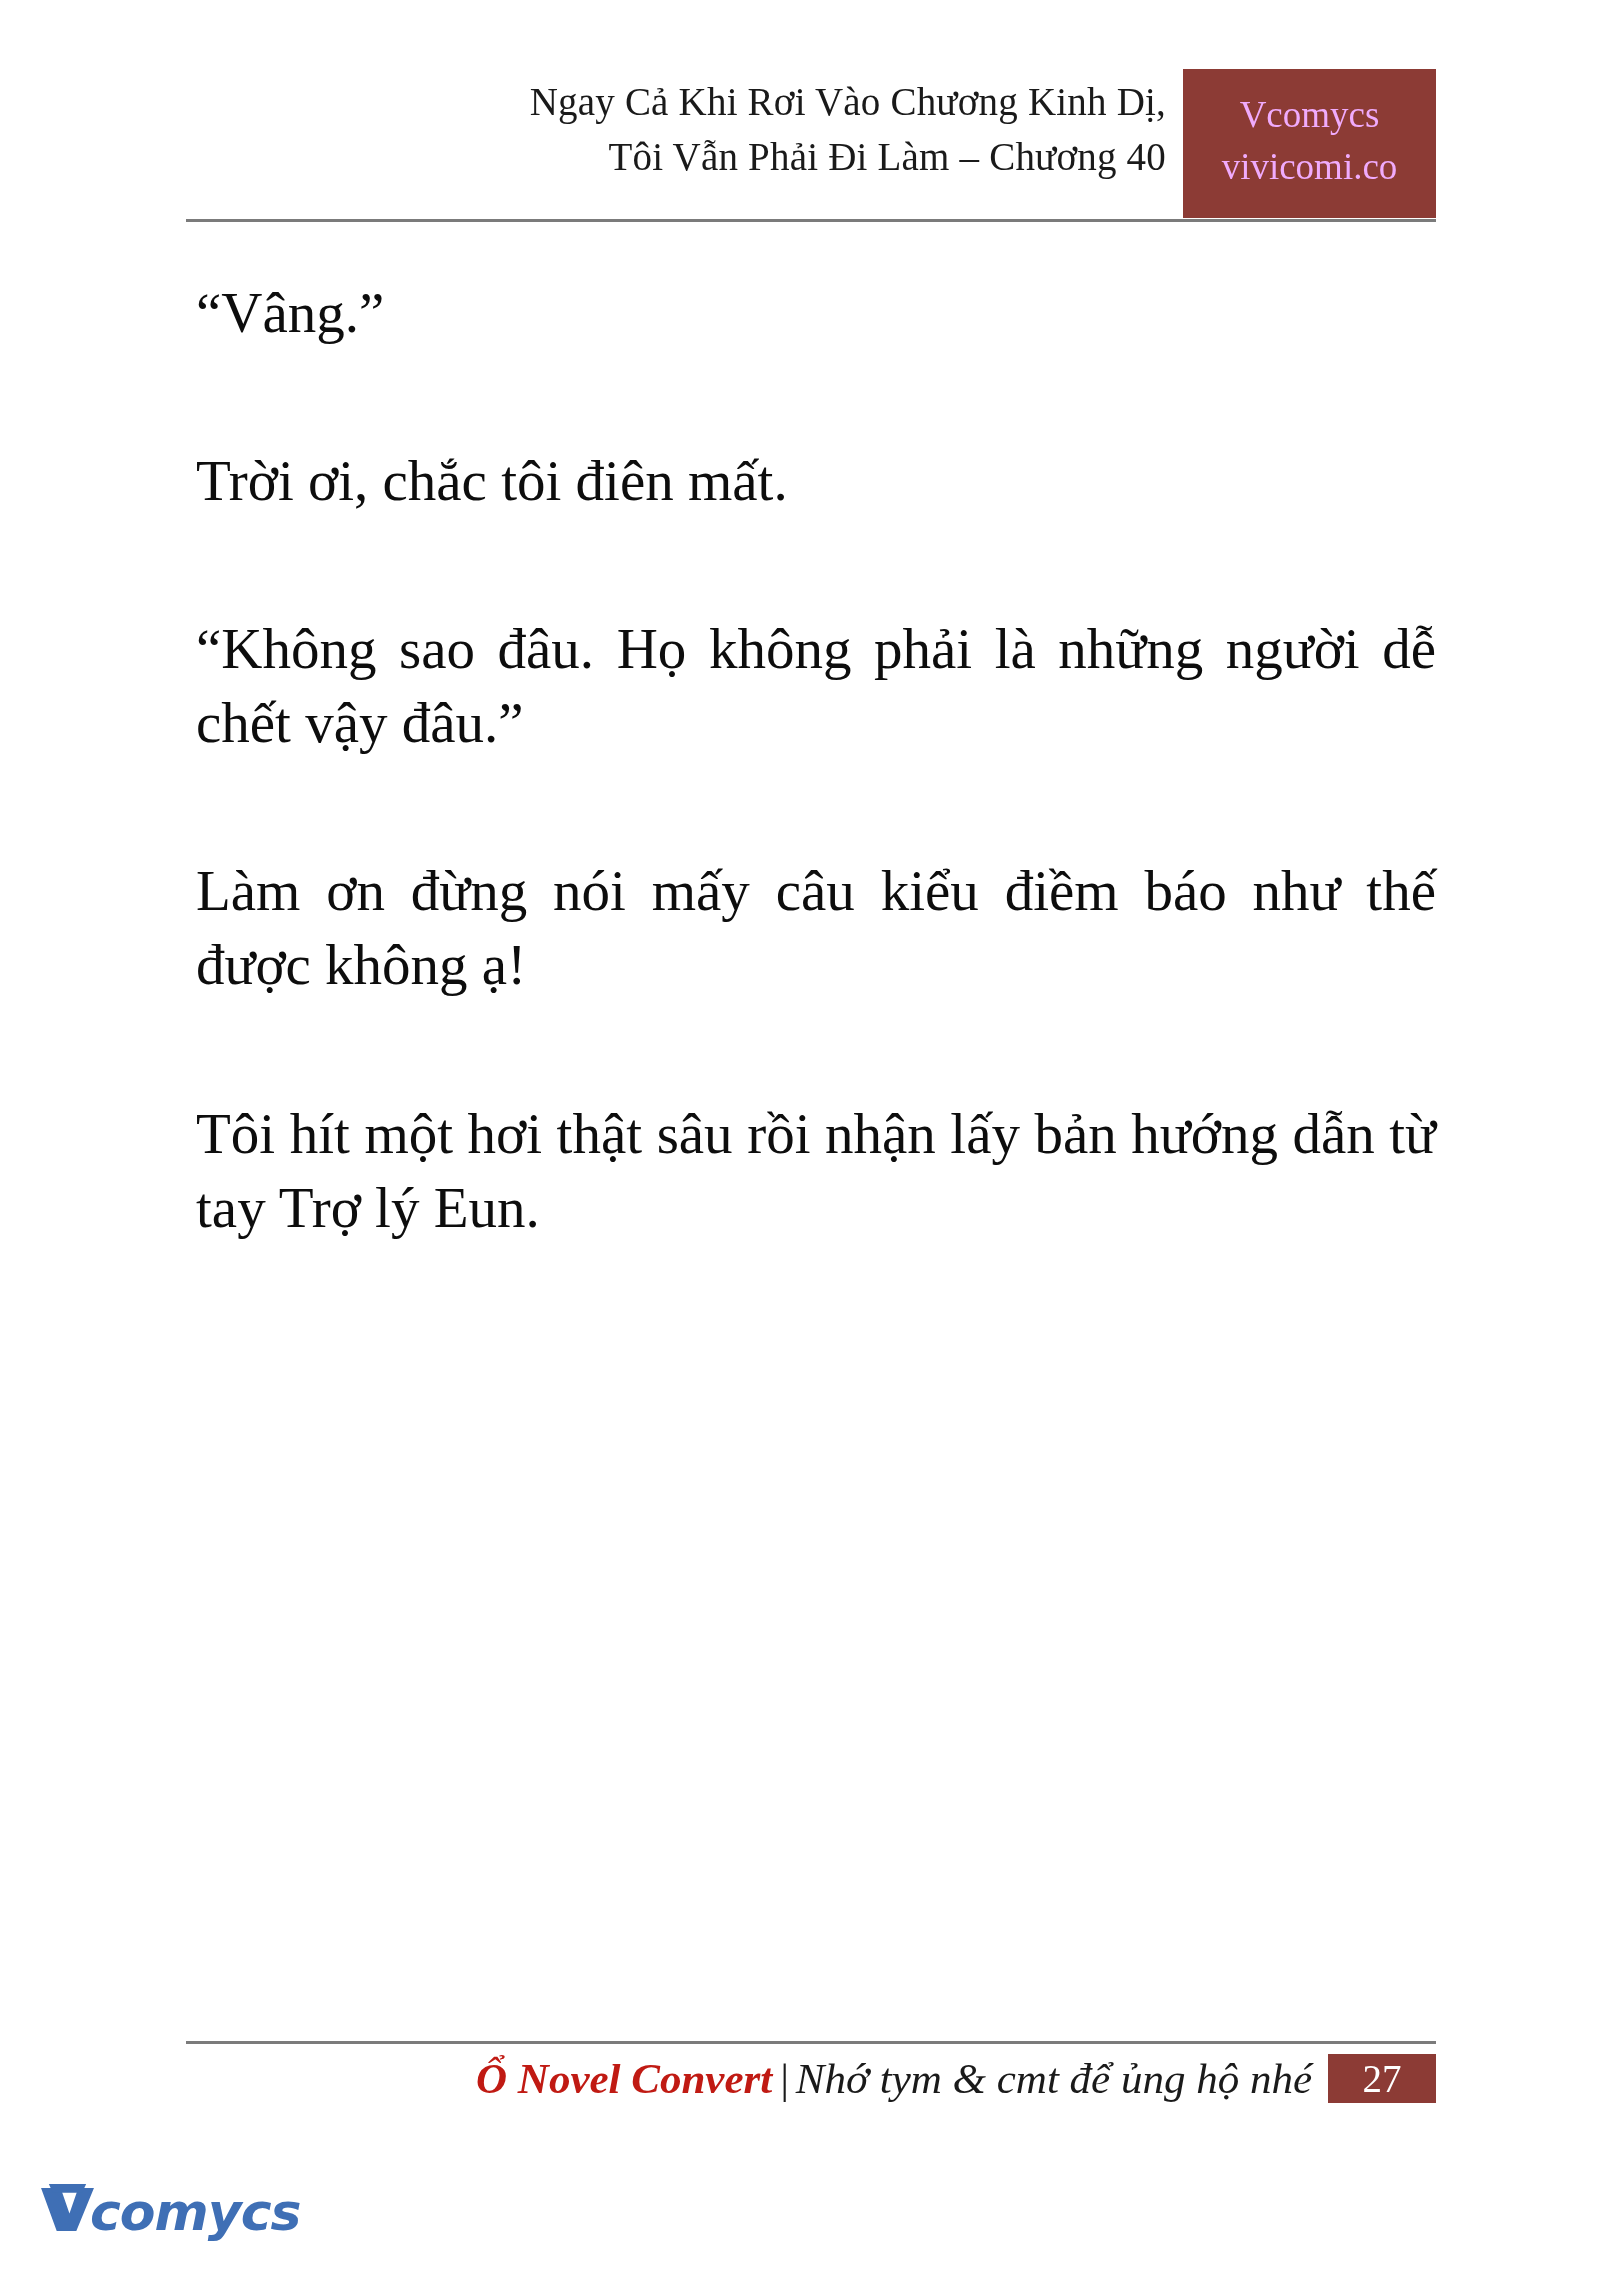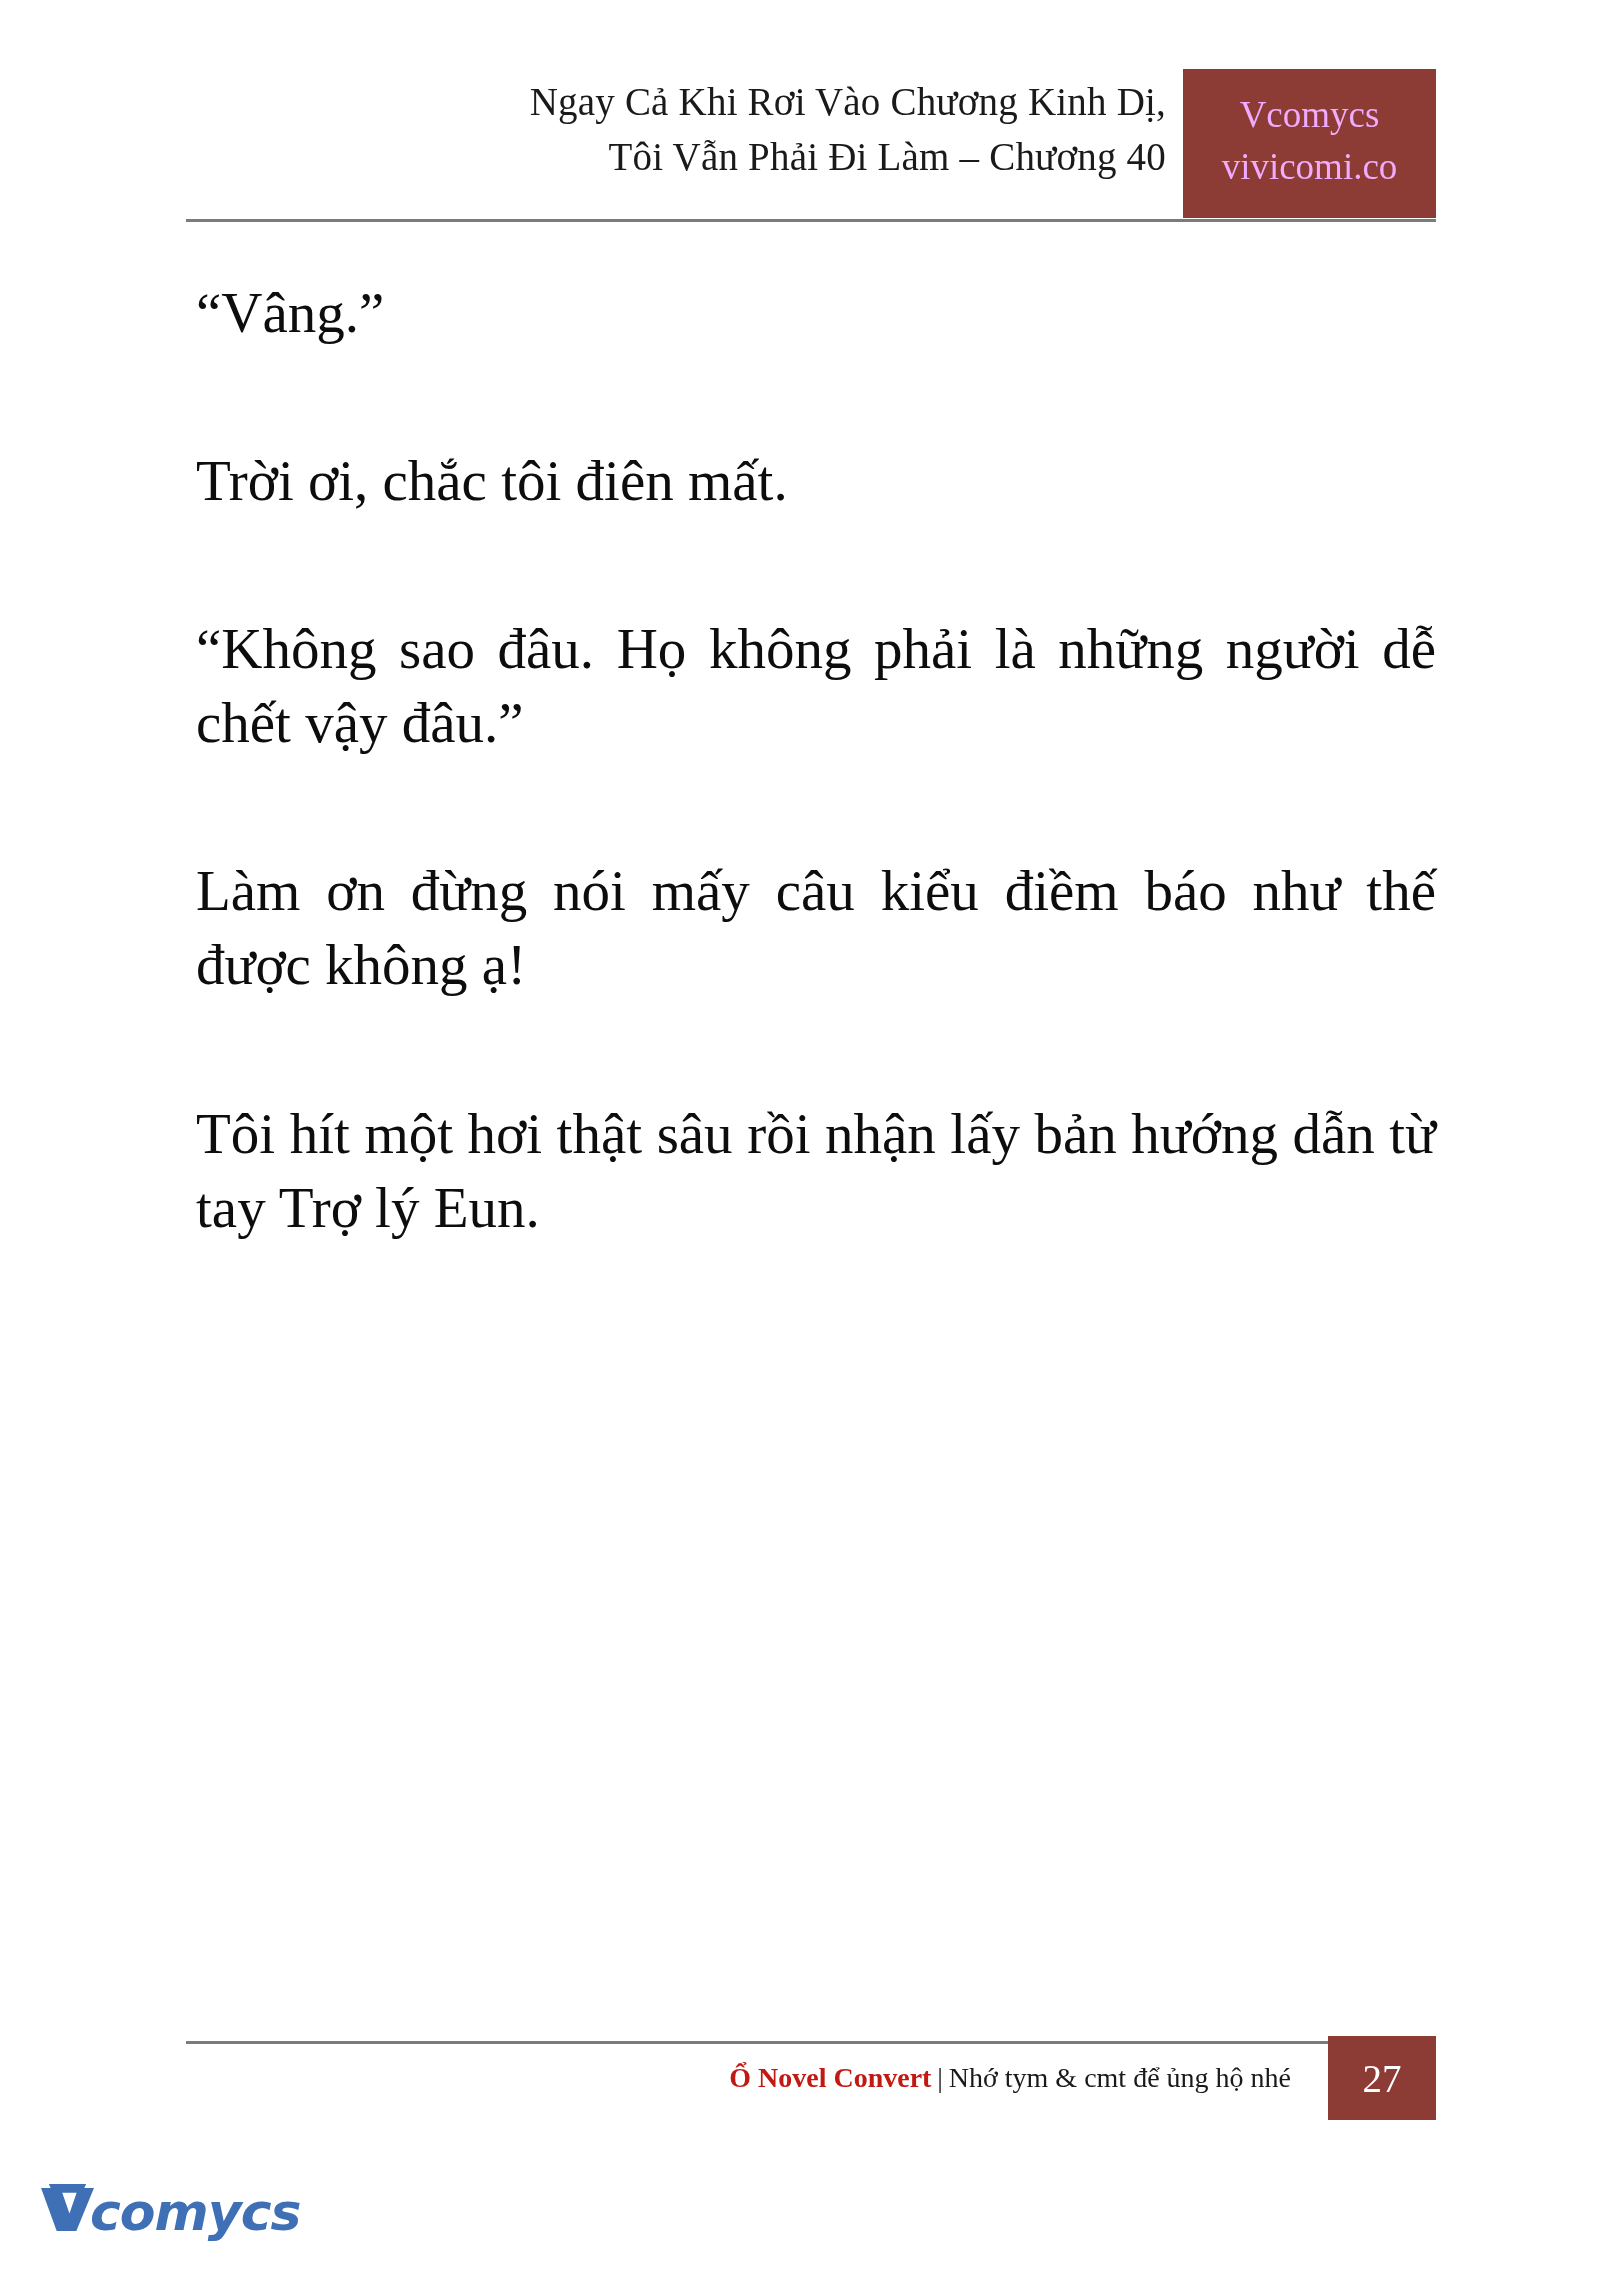--- a/index.html
+++ b/index.html
@@ -107,36 +107,37 @@
     position: absolute;
     left: 0;
     top: 2.9px;
     width: 1250px;
     height: 69px;
     display: flex;
     align-items: center;
     justify-content: flex-end;
   }
   .footer-text {
-    font-size: 28px;
+    font-size: 43px;
     color: #1a1a1a;
-    padding-right: 37px;
+    padding-right: 16px;
     white-space: nowrap;
+    font-style: italic;
   }
   .footer-brand {
     color: #c01a13;
     font-weight: bold;
   }
   .footer-sep {
     color: #1a1a1a;
     padding: 0 5.9px;
   }
   .footer-page {
     width: 108px;
-    height: 84px;
+    height: 49px;
     background: #8c3b35;
     color: #ffffff;
     font-size: 39px;
     display: flex;
     align-items: center;
     justify-content: center;
   }
 
   
   .watermark {

